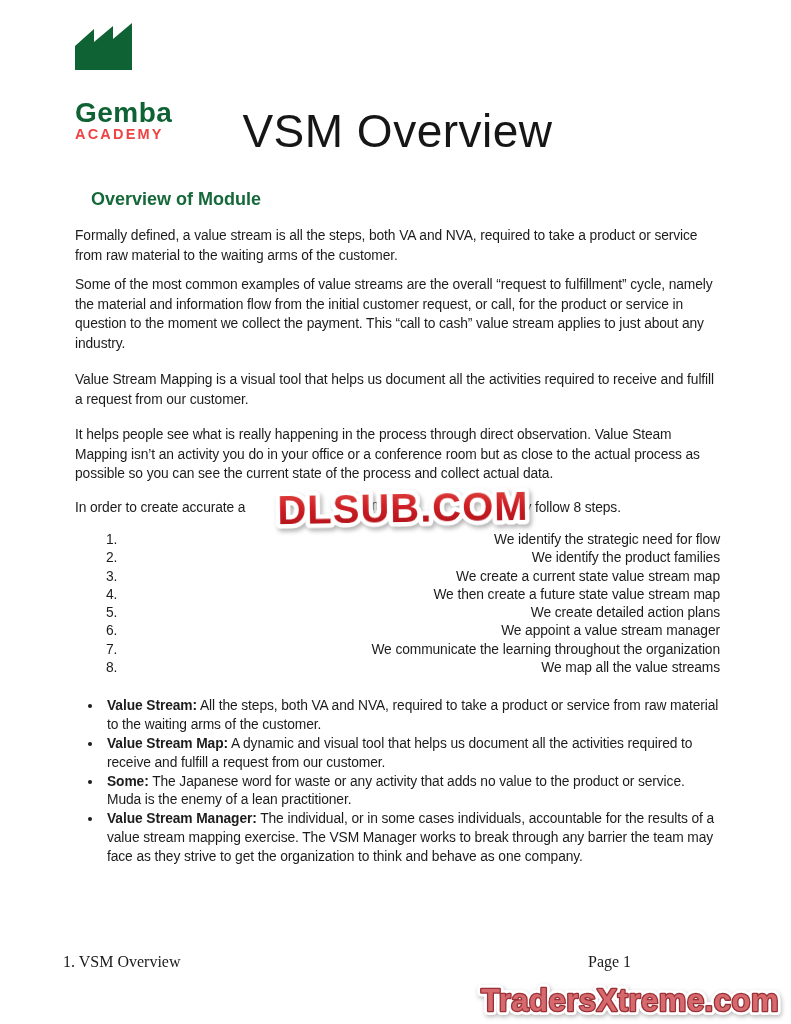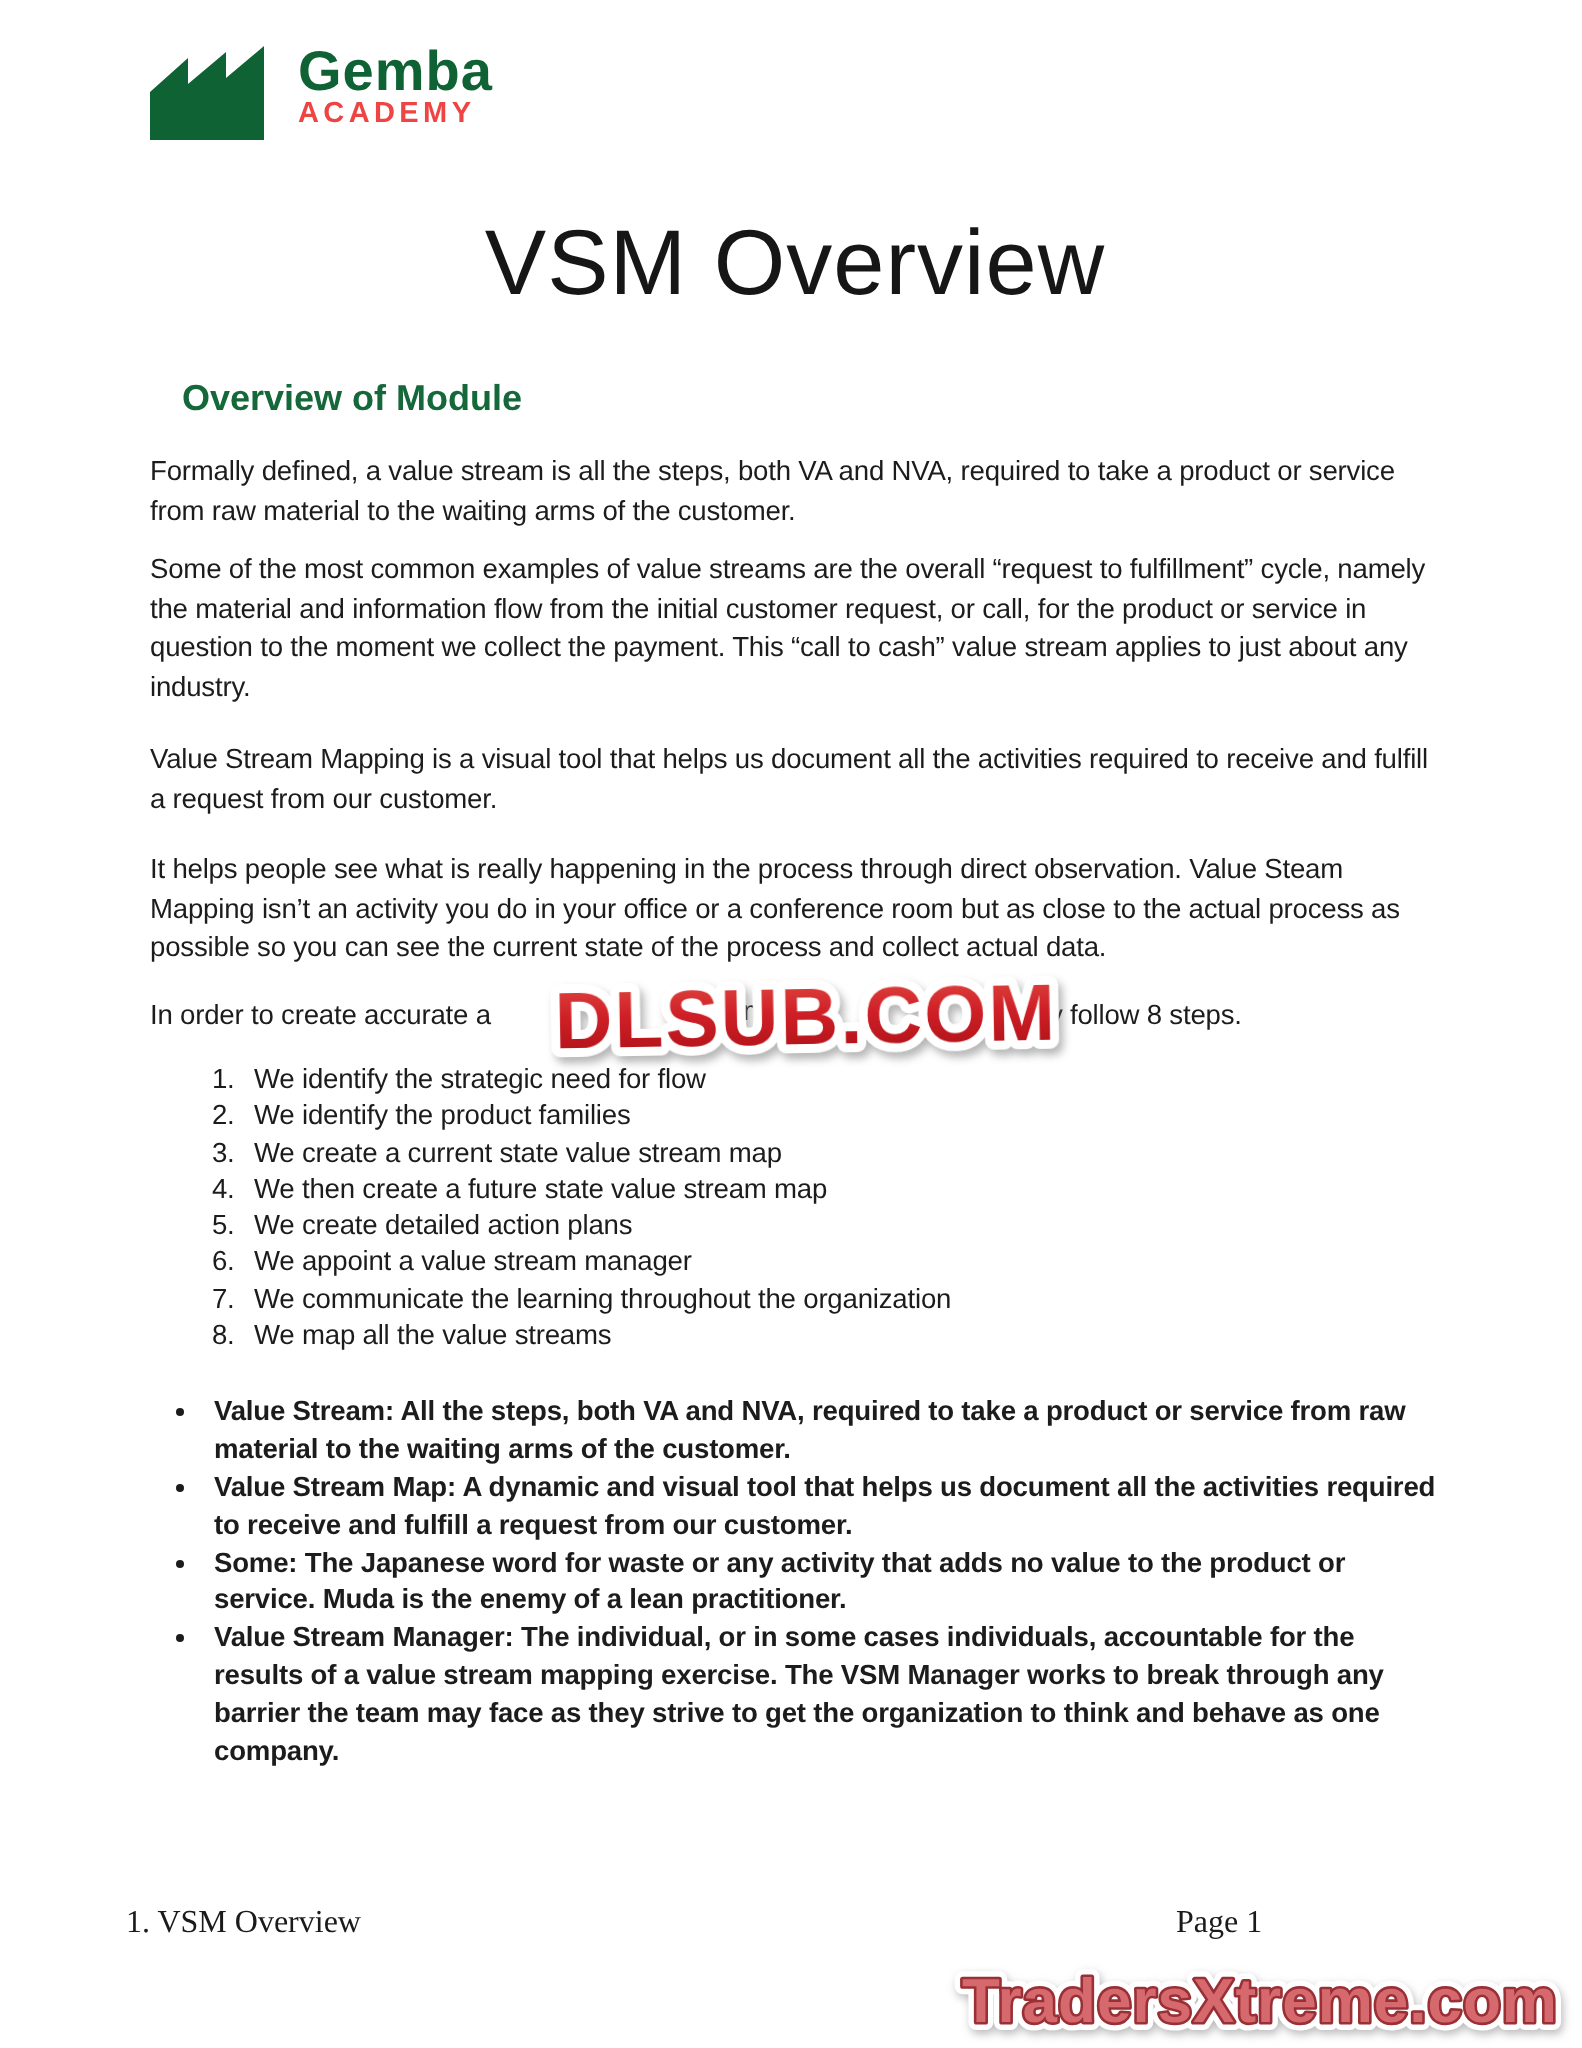--- a/index.html
+++ b/index.html
@@ -13,21 +13,21 @@
   }
   .page{
     position:relative;
     width:791px;height:1024px;
     padding:104px 71px 0 75px;
     box-sizing:border-box;
   }
   
   .logo{
     position:absolute;left:75px;top:20px;
-    display:flex;align-items:flex-start;gap:12px;
+    display:flex;align-items:flex-start;gap:23px;flex-direction:column;
   }
   .logo-text{display:flex;flex-direction:column;padding-top:2px;}
   .logo-name{
     font-size:28px;font-weight:bold;color:#0f6233;
     line-height:27px;letter-spacing:0.5px;
   }
   .logo-sub{
     font-size:14.5px;font-weight:bold;color:#ef4444;
     letter-spacing:2.2px;line-height:16px;
   }
@@ -66,26 +66,26 @@
     position:absolute;left:178px;top:-16px;
     transform:rotate(-1deg);
     filter:drop-shadow(2px 3px 2px rgba(90,90,90,0.45));
     z-index:5;
   }
   
   ol.steps{
     margin:14px 0 0 0;padding:0 0 0 46px;
     font-size:13.8px;line-height:18.3px;letter-spacing:-0.1px;
   }
-  ol.steps li{padding-left:6px;}
+  ol.steps li{padding-left:6px;text-align:right;}
   ul.terms{
     margin:20px 0 0 0;padding:0 0 0 28px;
     font-size:13.8px;line-height:18.8px;letter-spacing:-0.1px;
   }
-  ul.terms li{padding-left:4px;font-weight:bold;}
+  ul.terms li{padding-left:4px;}
   
   .footer{
     position:absolute;top:953px;left:0;width:791px;
     font-family:"Liberation Serif", serif;
     font-size:16px;color:#1a1a1a;
   }
   .footer-left{position:absolute;left:63px;top:0;}
   .footer-right{position:absolute;left:588px;top:0;}
   
   .wm-traders{position:absolute;top:978px;right:0px;}

